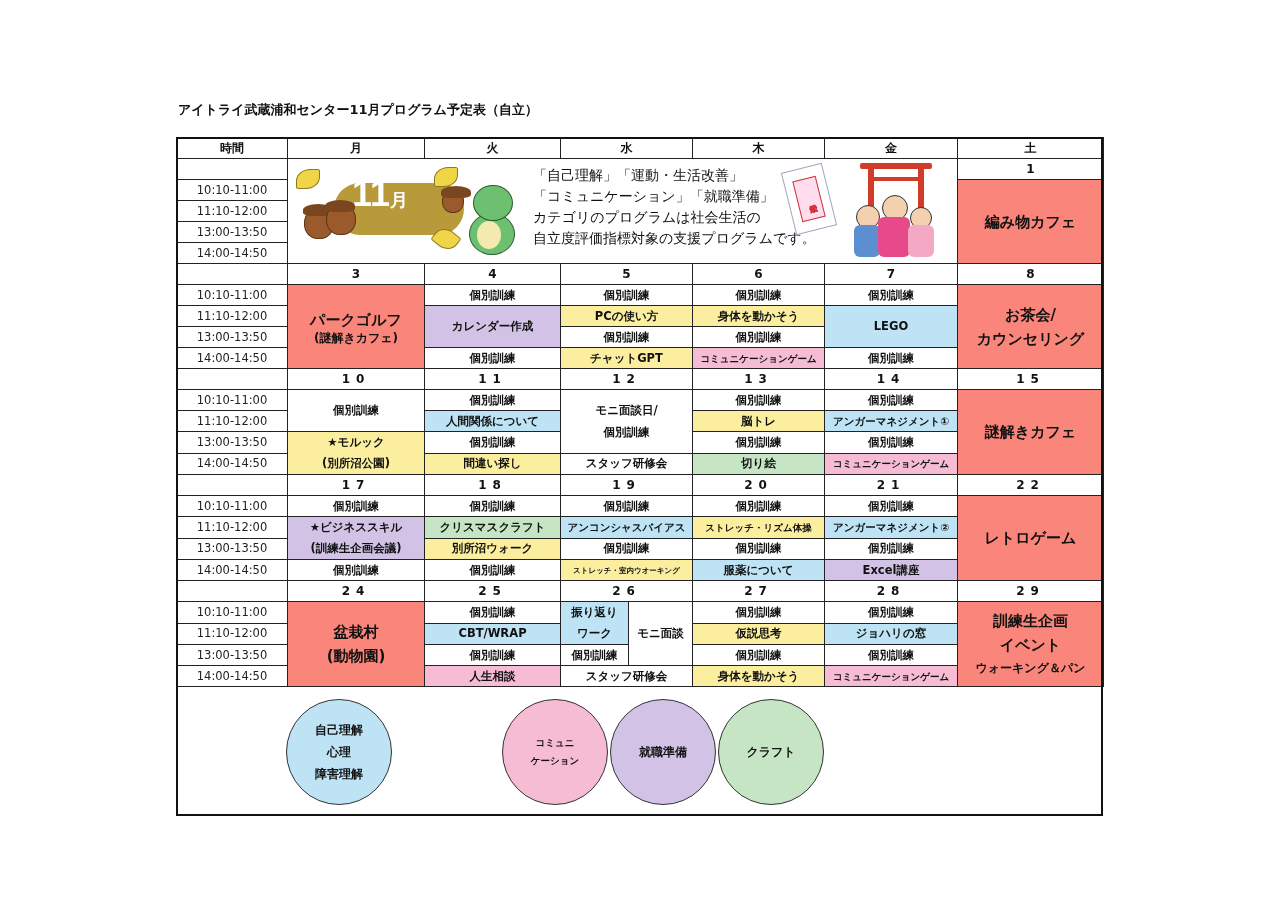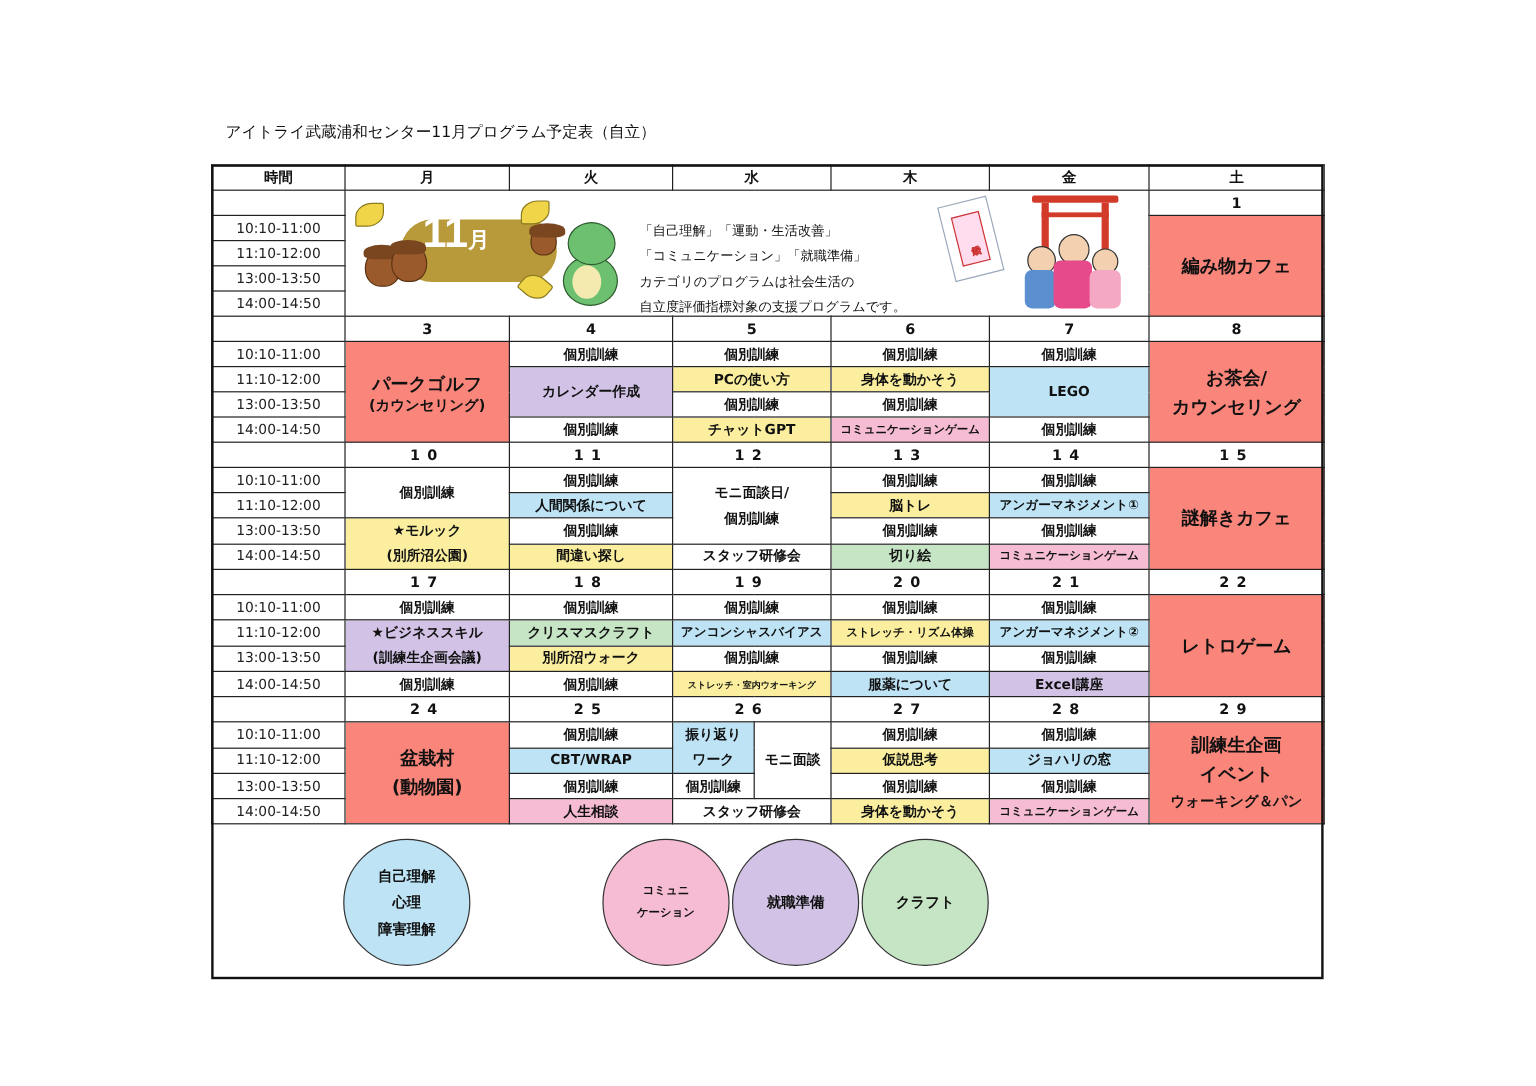--- a/index.html
+++ b/index.html
@@ -1,17 +1,17 @@
 <!DOCTYPE html>
 <html><head>
 <meta charset="utf-8">
 <style>
   html, body { margin:0; padding:0; background:#ffffff; }
   body { width:1280px; height:905px; position:relative; font-family:"DejaVu Sans", "Liberation Sans", sans-serif; color:#111; overflow:hidden; }
-  .title { position:absolute; left:188px; top:101px; font-size:13px; font-weight:normal; letter-spacing:0px; }
+  .title { position:absolute; left:178px; top:101px; font-size:13px; font-weight:bold; letter-spacing:0px; }
   .sheet { position:absolute; left:176px; top:137px; width:927px; height:679px; border:2px solid #111; box-sizing:border-box; }
   table.grid { position:absolute; left:176px; top:137px; border-collapse:collapse; table-layout:fixed; width:927px; }
   table.grid td { border:1px solid #222; padding:0; text-align:center; vertical-align:middle; font-size:11.5px; font-weight:bold; height:20px; line-height:13px; overflow:hidden; white-space:nowrap; }
   table.grid td.time { font-weight:normal; font-size:11.5px; color:#222; }
   table.grid td.date { font-size:12px; letter-spacing:6px; }
   table.grid td.date1 { font-size:12px; }
   table.grid tr.dayhead td { font-size:12px; }
   .c-blue { background:#bde3f5; }
   .c-yellow { background:#fbef9f; }
   .c-pink { background:#f6bcd3; }
@@ -29,21 +29,21 @@
   .month-pill { position:absolute; left:40px; top:20px; width:130px; height:52px; border-radius:26px; background:#b89a3a; }
   .month-text { position:absolute; left:58px; top:24px; color:#fff; font-size:36px; font-weight:bold; font-family:Liberation Sans, sans-serif; }
   .month-text span { font-size:18px; }
   .acorn { position:absolute; width:28px; height:30px; border-radius:50% 50% 45% 45%; background:#9a5a2c; border:1.5px solid #5c3414; }
   .acorn::before { content:""; position:absolute; left:-2px; top:-4px; width:30px; height:12px; border-radius:50% 50% 30% 30%; background:#7a4620; }
   .leaf { position:absolute; width:22px; height:18px; background:#f1d548; border-radius:60% 10% 60% 10%; border:1px solid #8a7a20; }
   .snake { position:absolute; left:175px; top:22px; width:44px; height:70px; }
   .snake .head { position:absolute; left:4px; top:0; width:38px; height:34px; border-radius:50%; background:#6cc070; border:1.5px solid #2d5a2e; }
   .snake .body { position:absolute; left:0; top:28px; width:44px; height:40px; border-radius:50%; background:#6cc070; border:1.5px solid #2d5a2e; }
   .snake .belly { position:absolute; left:8px; top:36px; width:24px; height:28px; border-radius:50%; background:#f4eab0; }
-  .notice { position:absolute; left:245px; top:23px; text-align:left; font-weight:normal; font-size:11px; line-height:21px; white-space:pre; color:#111; }
+  .notice { position:absolute; left:245px; top:6px; text-align:left; font-weight:normal; font-size:14px; line-height:21px; white-space:pre; color:#111; }
   .ema { position:absolute; left:500px; top:8px; width:40px; height:62px; background:#fff; border:1px solid #9ab; transform:rotate(-14deg); }
   .ema-inner { position:absolute; left:8px; top:10px; width:22px; height:40px; border:1px solid #c33; background:#fde; font-size:8px; color:#c33; writing-mode:vertical-rl; text-align:center; line-height:20px; }
   .torii { position:absolute; left:572px; top:4px; width:72px; height:94px; }
   .torii .bar1 { position:absolute; left:0; top:0; width:72px; height:6px; background:#d23b2a; border-radius:2px; }
   .torii .bar2 { position:absolute; left:8px; top:14px; width:56px; height:4px; background:#d23b2a; }
   .torii .post { position:absolute; top:6px; width:6px; height:50px; background:#d23b2a; }
   .kid { position:absolute; border-radius:50%; }
   
   .legend { position:absolute; left:176px; top:688px; width:927px; height:128px; }
   .circle { position:absolute; width:106px; height:106px; border-radius:50%; border:1px solid #333; box-sizing:border-box; display:flex; align-items:center; justify-content:center; text-align:center; font-weight:bold; font-size:12px; line-height:22px; white-space:pre; }
@@ -136,21 +136,21 @@
     <td class="date1">4</td>
     <td class="date1" colspan="2">5</td>
     <td class="date1">6</td>
     <td class="date1">7</td>
     <td class="date1">8</td>
   </tr>
   <tr>
     <td class="time">10:10-11:00</td>
     <td rowspan="4" class="c-red ml">
           <div class="big">パークゴルフ</div>
-          <div class="sub">(カウンセリング)</div>
+          <div class="sub">(謎解きカフェ)</div>
         </td>
     <td>個別訓練</td>
     <td colspan="2">個別訓練</td>
     <td>個別訓練</td>
     <td>個別訓練</td>
     <td rowspan="4" class="c-red ml">
           <div class="big">お茶会/</div>
           <div class="big">カウンセリング</div>
         </td>
   </tr>

